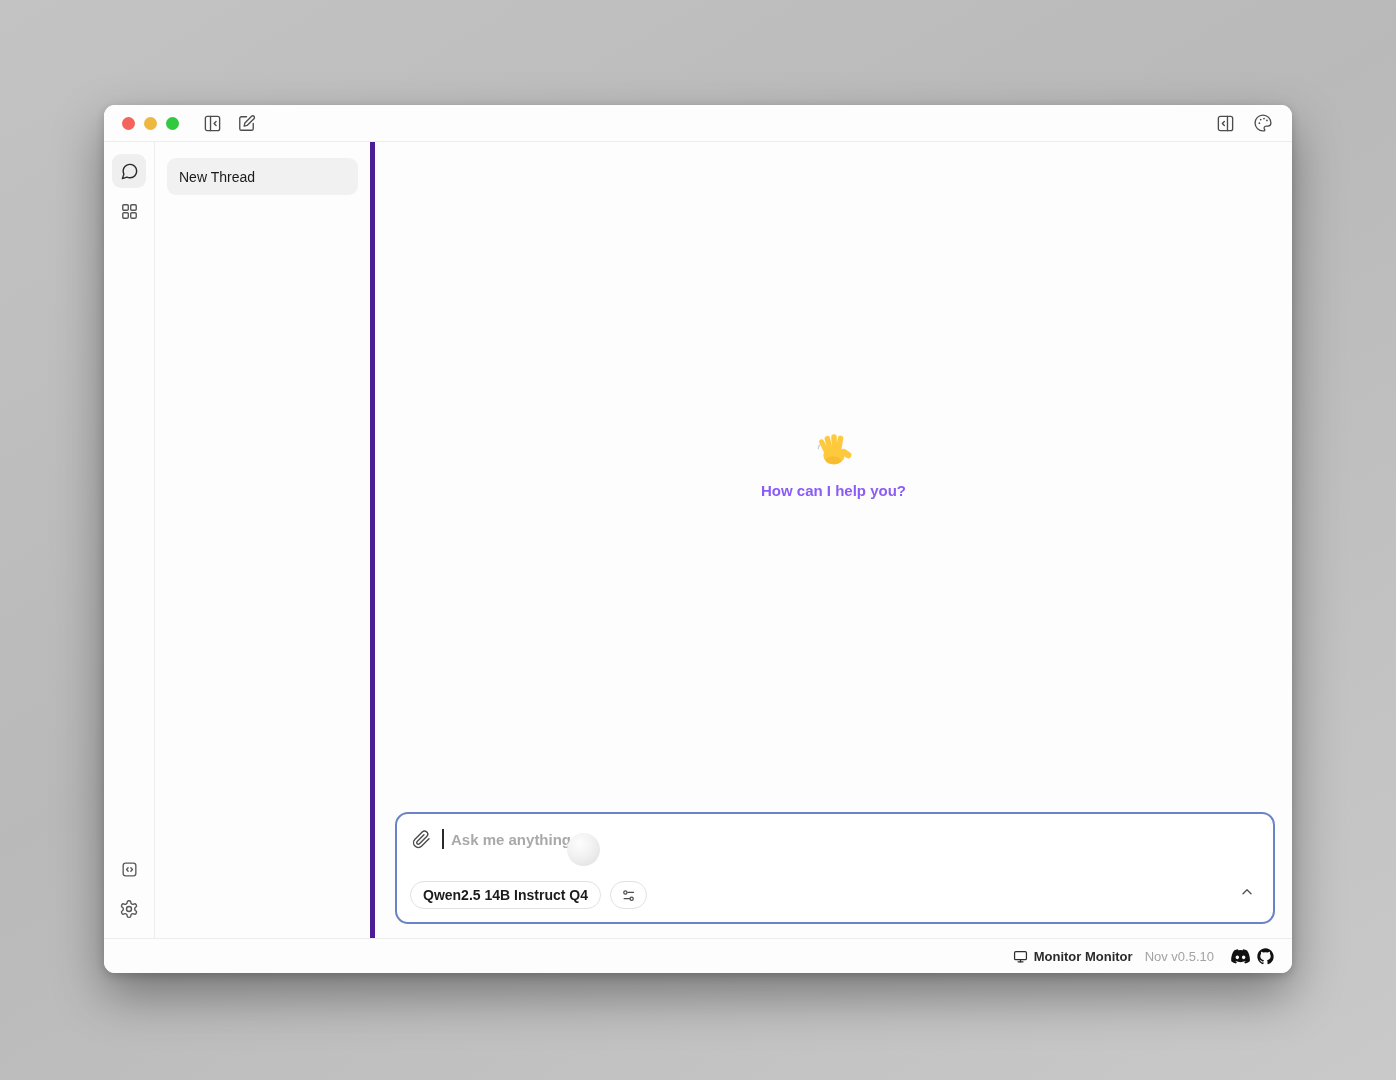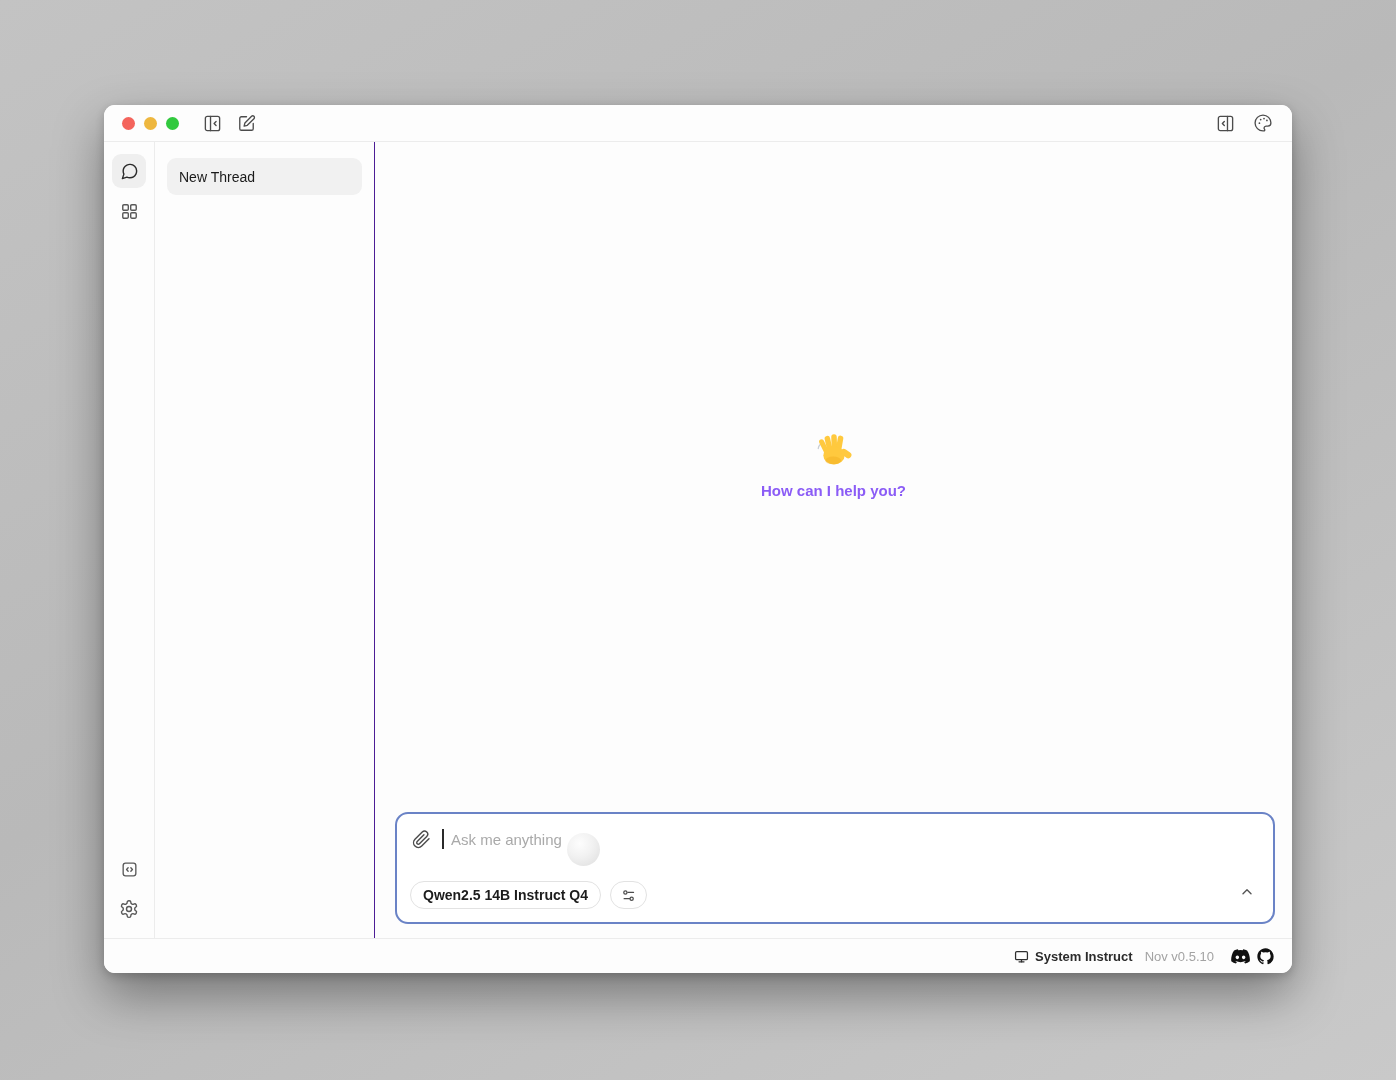--- a/index.html
+++ b/index.html
@@ -38,21 +38,21 @@
   .rail-btn {
     width:34px; height:34px; border-radius:9px; display:flex; align-items:center;
     justify-content:center; border:none; background:transparent; cursor:pointer; margin-bottom:6px;
   }
   .rail-btn.active { background:#efefef; }
   .rail-btn svg { stroke:#595959; }
   .rail-btn.active svg { stroke:#2b2b2b; }
   .rail-spacer { flex:1; }
   
   .threads {
-    width:220px; flex:0 0 220px; border-right:1px solid #4c1d95; padding:16px 12px;
+    width:220px; flex:0 0 220px; border-right:5px solid #4c1d95; padding:16px 12px;
   }
   .thread-item {
     height:37px; border-radius:9px; background:#f1f1f1; display:flex; align-items:center;
     padding:0 12px; font-size:14px; font-weight:500; color:#1b1b1b; cursor:pointer;
   }
   
   .main { flex:1 1 auto; position:relative; background:#fdfdfd; }
   .greeting {
     position:absolute; left:0; right:0; top:288px; display:flex; flex-direction:column;
     align-items:center; gap:12px;
@@ -60,21 +60,21 @@
   .greeting-text { font-size:15px; font-weight:600; color:#8b5cf6; }
   
   .composer {
     position:absolute; left:20px; right:17px; bottom:14px; height:112px;
     background:#ffffff; border:2px solid #6a83c6; border-radius:13px;
   }
   .composer-row1 { display:flex; align-items:center; gap:6px; padding:13px 14px 0 12px; }
   .caret { width:2px; height:20px; background:#2a2a2a; flex:0 0 2px; margin-left:3px; }
   .ask-input {
     flex:1; border:none; outline:none; font-size:15px; color:#0f766e; background:transparent;
-    font-family:"Liberation Sans",sans-serif; padding-left:1px;
+    font-family:"Liberation Sans",sans-serif; padding-left:1px;font-weight:bold;
   }
   .ask-input::placeholder { color:#a9a9a9; opacity:1; }
   .cursor-halo {
     position:absolute; left:170px; top:19px; width:33px; height:33px; border-radius:50%;
     background:radial-gradient(circle at 38% 32%, #fdfdfd 0%, #f1f1f1 45%, #e2e2e2 85%, #dedede 100%);
     pointer-events:none;
   }
   .composer-row2 {
     position:absolute; left:13px; bottom:13px; display:flex; align-items:center; gap:9px;
   }
@@ -269,21 +269,21 @@
 
   <div class="statusbar">
     <div class="sys-monitor">
       <span style="display:flex">
         <svg width="15" height="15" viewBox="0 0 24 24" fill="none" stroke-width="2" stroke-linecap="round" stroke-linejoin="round">
           <rect x="2.5" y="4" width="19" height="13" rx="2"></rect>
             <line x1="12" y1="17" x2="12" y2="20.5"></line>
             <line x1="8" y1="20.5" x2="16" y2="20.5"></line>
         </svg>
       </span>
-      <span class="sys-monitor-label">System Instruct</span>
+      <span class="sys-monitor-label">Monitor Monitor</span>
     </div>
     <span class="version-label">Nov v0.5.10</span>
     <button class="sb-icon discord">
       <span style="display:flex">
         <svg width="19" height="15" viewBox="0 0 24 19" fill="#111">
           <path d="M20.3 1.8A19.8 19.8 0 0 0 15.4.3l-.6 1.25a18.3 18.3 0 0 0-5.5 0L8.7.3a19.7 19.7 0 0 0-4.9 1.5C.7 6.5-.1 11 .3 15.5a19.9 19.9 0 0 0 6 3l1.2-2a13 13 0 0 1-1.9-.9l.4-.3c3.9 1.8 8.2 1.8 12.1 0l.4.3c-.6.36-1.25.66-1.9.9l1.2 2a19.9 19.9 0 0 0 6-3c.5-5.2-.8-9.7-3.5-13.7zM8 12.9c-1.2 0-2.2-1.1-2.2-2.4S6.8 8.1 8 8.1s2.2 1.1 2.2 2.4-1 2.4-2.2 2.4zm8 0c-1.2 0-2.2-1.1-2.2-2.4s1-2.4 2.2-2.4 2.2 1.1 2.2 2.4-1 2.4-2.2 2.4z"></path>
         </svg>
       </span>
     </button>
     <button class="sb-icon">

